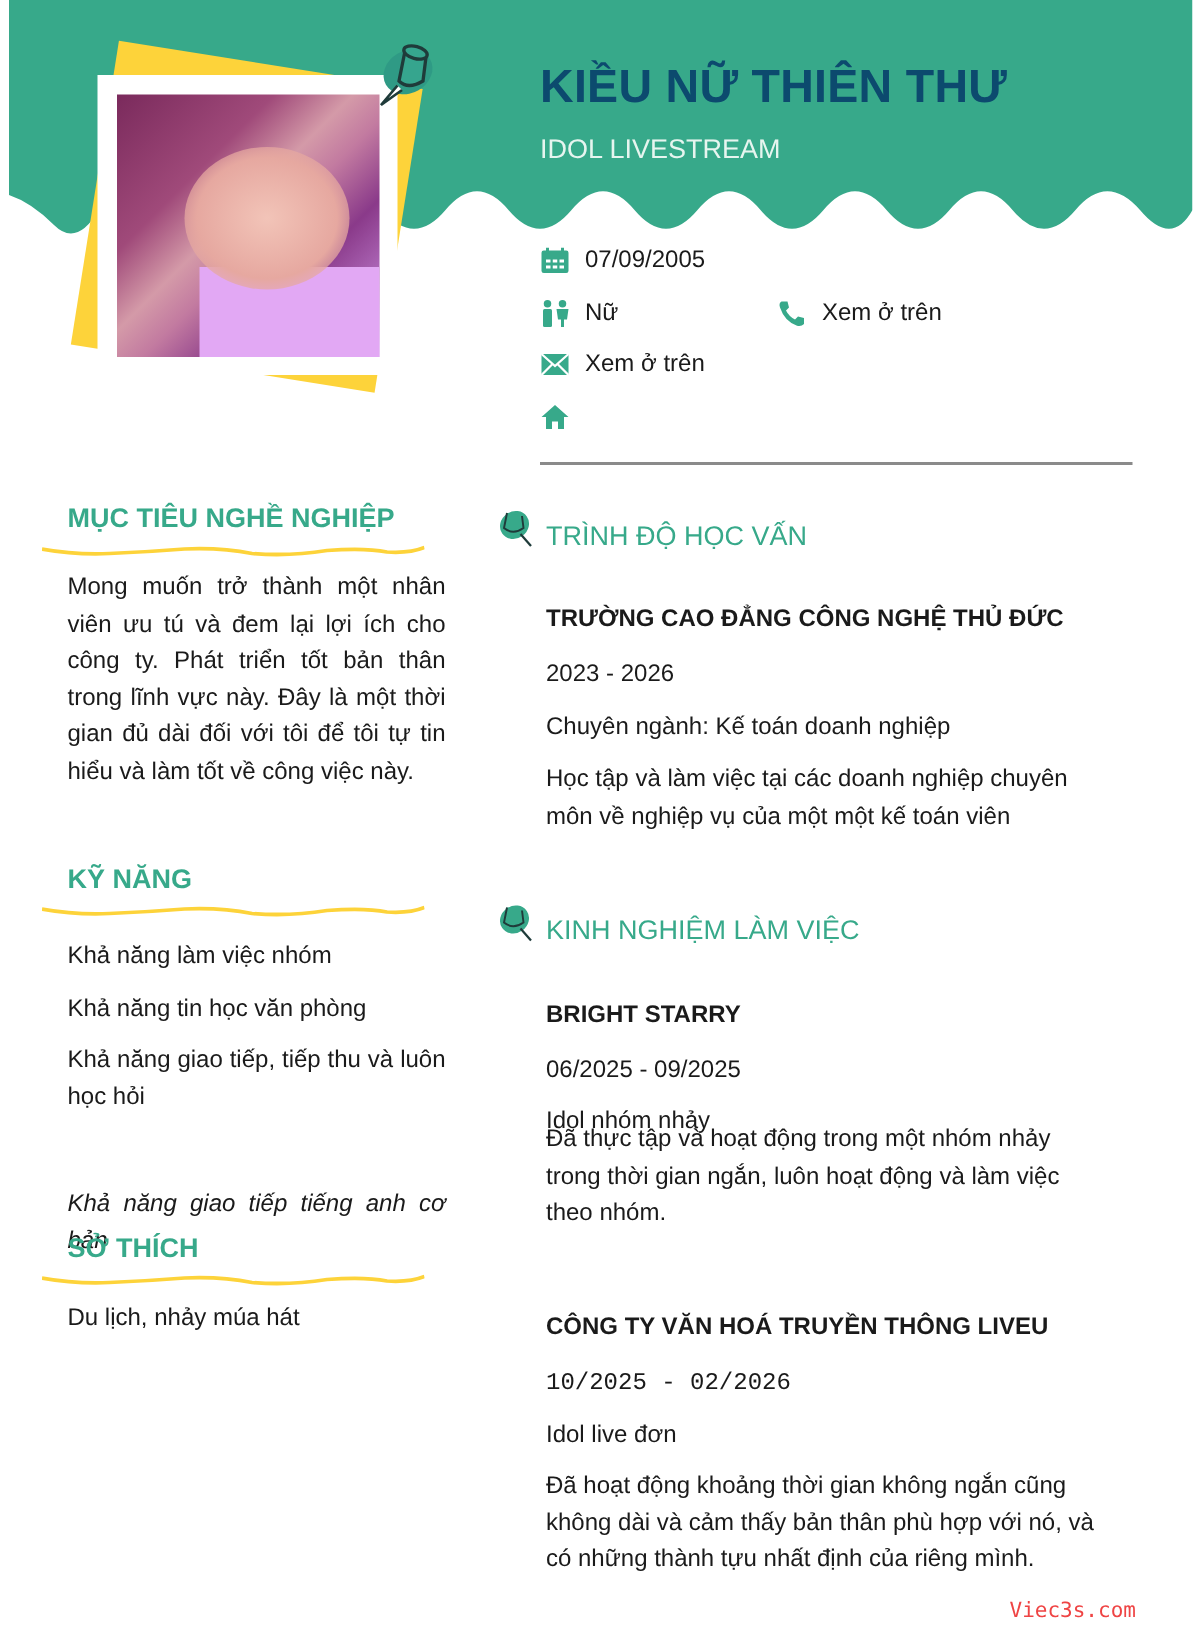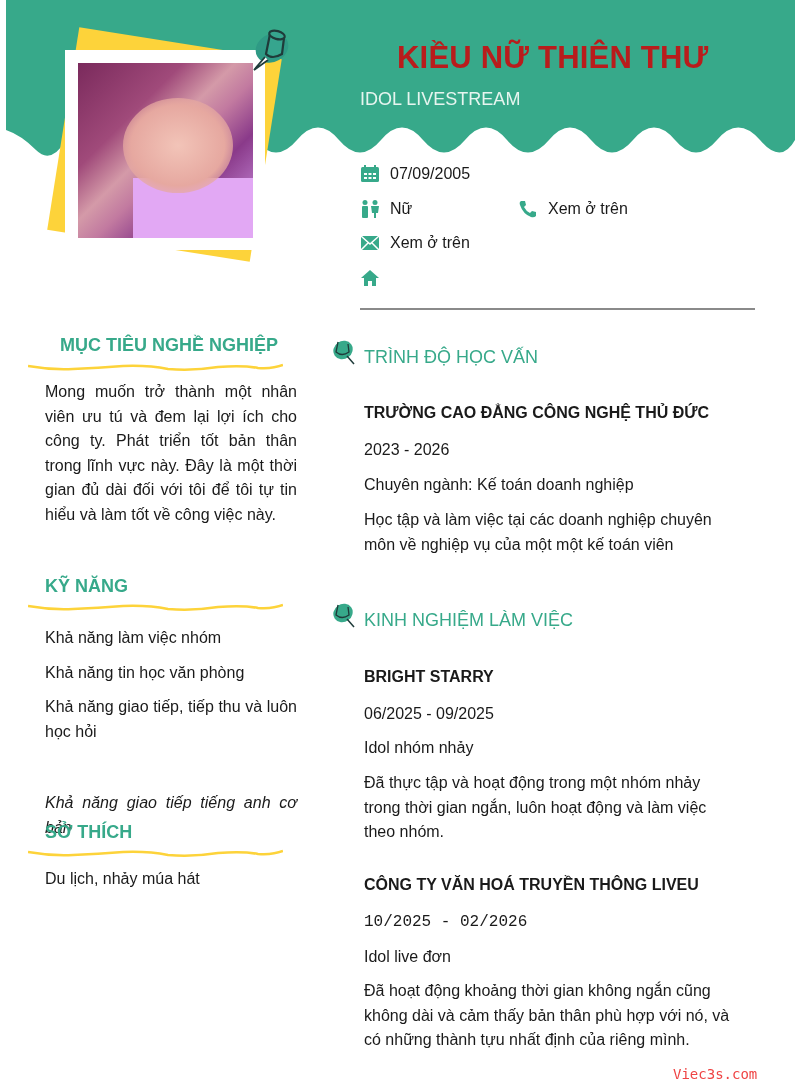--- a/index.html
+++ b/index.html
@@ -24,32 +24,32 @@
   .photo .face {
     position: absolute; left: 45px; top: 35px; width: 110px; height: 95px;
     border-radius: 50%; background: radial-gradient(ellipse at center, #f2c4b8 0%, #e6a8a0 60%, rgba(200,120,150,0) 100%);
   }
   .photo .bg-light {
     position: absolute; right: 0; bottom: 0; width: 120px; height: 60px;
     background: #e2a8f4;
   }
   .pin-top { position: absolute; left: 248px; top: 24px; width: 46px; height: 50px; }
   .name {
-    position: absolute; left: 360px; top: 40px; color: #b91c1c; font-weight: bold;
-    font-size: 31px; letter-spacing: 0.2px; margin-left: 37px;
+    position: absolute; left: 360px; top: 40px; color: #0c4a6e; font-weight: bold;
+    font-size: 31px; letter-spacing: 0.2px;
   }
   .role {
     position: absolute; left: 360px; top: 89px; color: #e6f5ef; font-size: 18px;
   }
   .contact { position: absolute; left: 360px; top: 165px; font-size: 16px; color: #1a1a1a; }
   .contact-row { position: absolute; display: flex; align-items: center; white-space: nowrap; }
   .contact-row svg { width: 20px; height: 18px; margin-right: 10px; }
   .divider { position: absolute; left: 360px; top: 308px; width: 395px; height: 2px; background: #8a8a8a; }
 
-  .left-col { position: absolute; left: 60px; top: 335px; width: 252px; }
+  .left-col { position: absolute; left: 45px; top: 335px; width: 252px; }
   .sec-title-l { color: #37a98a; font-weight: bold; font-size: 18px; }
   .wave-line { position: absolute; left: 28px; width: 255px; height: 12px; }
   .para { font-size: 16px; line-height: 24.5px; text-align: justify; }
   .skill { font-size: 16px; line-height: 24.5px; text-align: justify; }
   .sec-title-r {
     position: absolute; color: #37a98a; font-weight: normal; font-size: 18px; white-space: nowrap;
   }
   .pin-sm { position: absolute; width: 26px; height: 28px; }
   .entry-title { position: absolute; font-weight: bold; font-size: 16px; white-space: nowrap; }
   .entry-text { position: absolute; font-size: 16px; line-height: 24.5px; width: 380px; }
@@ -172,20 +172,20 @@
 <svg class="pin-sm" style="left:330px;top:601px;" viewBox="0 0 26 28">
     <ellipse cx="13" cy="12" rx="10" ry="9" fill="#37a98a" transform="rotate(-35 13 12)"></ellipse>
     <path d="M8 4 L6 14 Q12 19 19 14 L18 6" fill="#37a98a" stroke="#1f3b3a" stroke-width="1.3"></path>
     <path d="M17 18 L24 26" stroke="#1f3b3a" stroke-width="1.5"></path>
   </svg>
 <div class="sec-title-r" style="left:364px;top:610px;">KINH NGHIỆM LÀM VIỆC</div>
 
 <div class="entry-title" style="left:364px;top:668px;">BRIGHT STARRY</div>
 <div class="entry-text" style="left:364px;top:702px;">06/2025 - 09/2025</div>
 <div class="entry-text" style="left:364px;top:736px;">Idol nhóm nhảy</div>
-<div class="entry-text" style="left:364px;top:771px;width:375px;">Đã thực tập và hoạt động trong một nhóm nhảy trong thời gian ngắn, luôn hoạt động và làm việc theo nhóm.</div>
+<div class="entry-text" style="left:364px;top:748px;width:375px;">Đã thực tập và hoạt động trong một nhóm nhảy trong thời gian ngắn, luôn hoạt động và làm việc theo nhóm.</div>
 
 <div class="entry-title" style="left:364px;top:876px;">CÔNG TY VĂN HOÁ TRUYỀN THÔNG LIVEU</div>
 <div class="entry-text" style="left:364px;top:910px;font-family:Liberation Mono, monospace;">10/2025 - 02/2026</div>
 <div class="entry-text" style="left:364px;top:945px;">Idol live đơn</div>
 <div class="entry-text" style="left:364px;top:979px;width:375px;">Đã hoạt động khoảng thời gian không ngắn cũng không dài và cảm thấy bản thân phù hợp với nó, và có những thành tựu nhất định của riêng mình.</div>
 
 <div class="footer-mark">Viec3s.com</div>
 
 </body></html>

